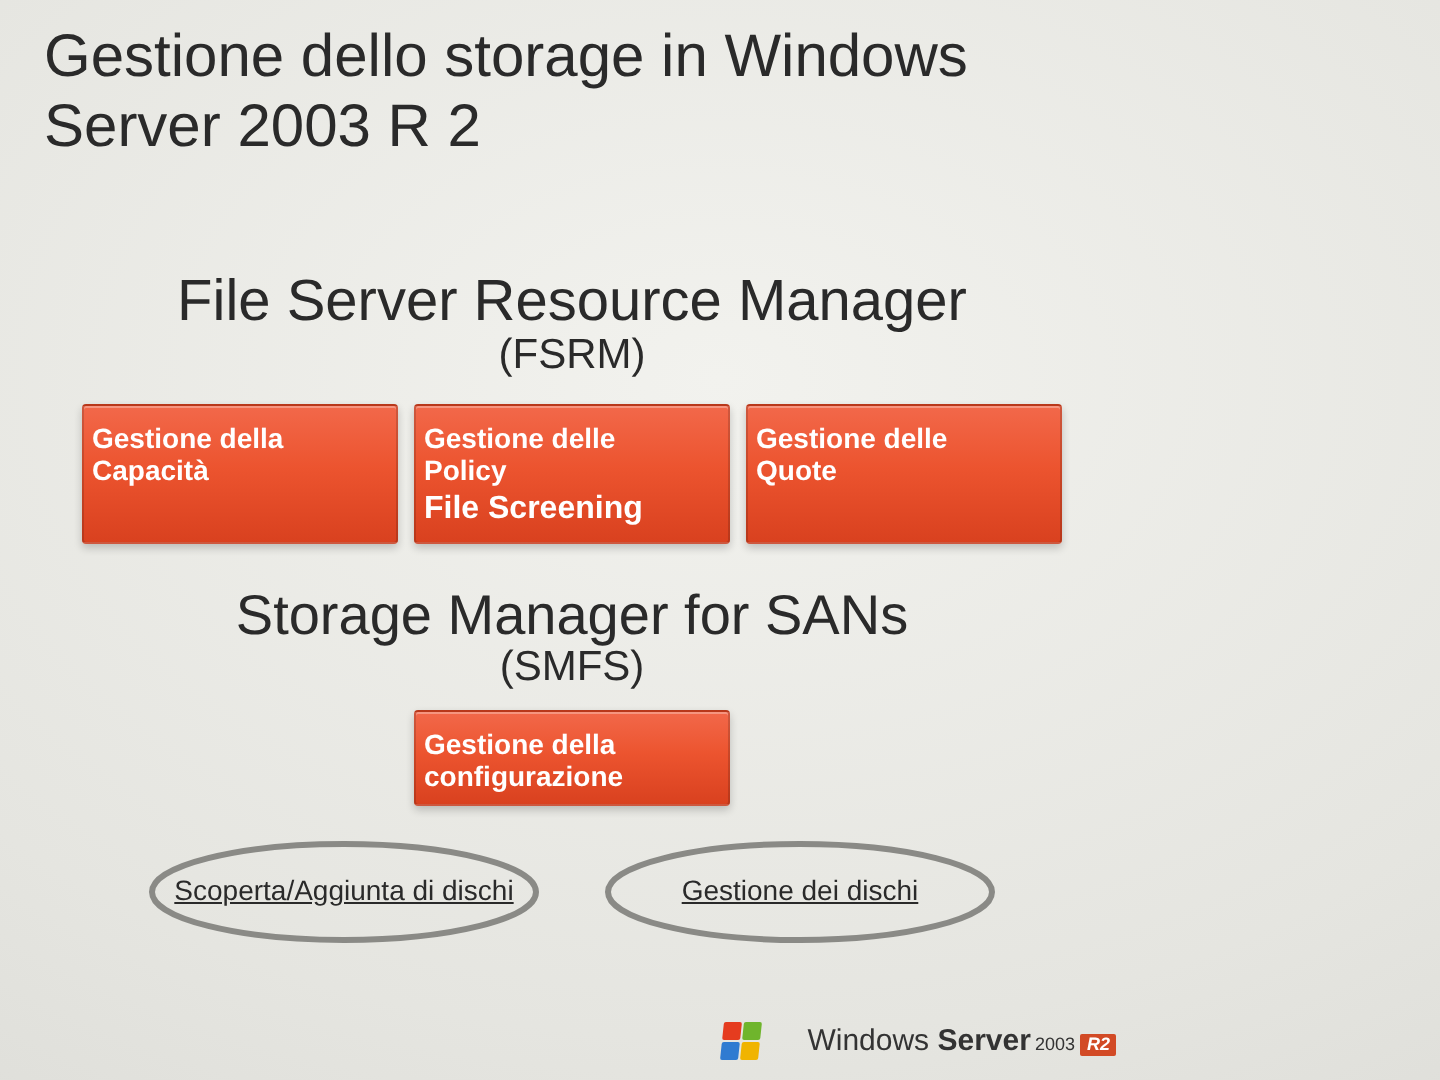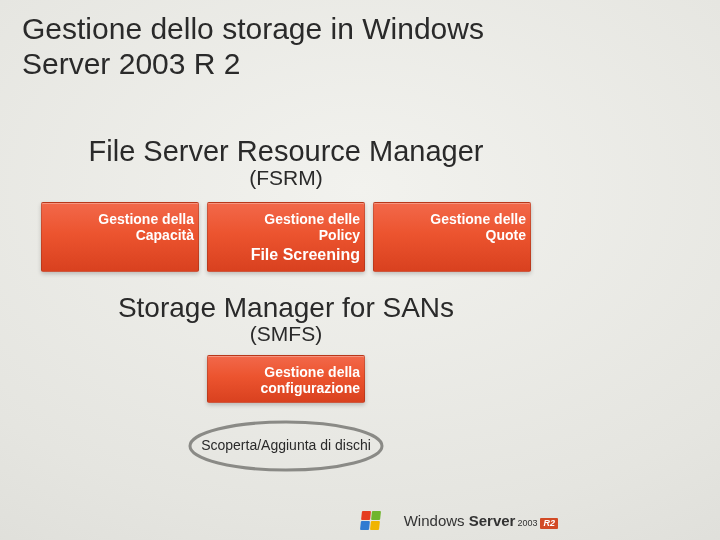--- a/index.html
+++ b/index.html
@@ -41,21 +41,21 @@
     top:202px; left:0; right:0;
     display:flex;
     justify-content:center;
     gap:8px;
   }
   .block {
     background: linear-gradient(to bottom, #f2684a 0%, #ec542f 45%, #d9411f 100%);
     color:#fff;
     font-size:14px;
     font-weight:bold;
-    text-align:right;
+    text-align:left;
     width:148px;
     padding:8px 4px 6px 4px;
     border:1px solid rgba(0,0,0,0.15);
     box-shadow: 0 1px 0 rgba(255,255,255,0.3) inset, 0 2px 4px rgba(0,0,0,0.2);
     border-radius:2px;
     line-height:1.15;
   }
   .block .small {
     display:block;
     font-weight:bold;
@@ -97,20 +97,21 @@
   .ellipse-label {
     position:absolute;
     top:0; left:0; width:100%; height:100%;
     display:flex; align-items:center; justify-content:center;
     text-align:center;
     font-size:14px;
     color:#2a2a2a;
     line-height:1.1;
     padding:0 8px;
     box-sizing:border-box;
+    text-decoration:underline;
   }
   .footer-logo {
     position:absolute;
     right:14px; bottom:10px;
     display:flex;
     align-items:center;
     gap:4px;
   }
   .flag {
     display:grid;
@@ -174,20 +175,26 @@
     </div>
   </div>
 
   <div class="row2b">
     <div class="ellipse-wrap">
       <svg width="200" height="56" viewBox="0 0 200 56">
         <ellipse cx="100" cy="28" rx="96" ry="24" fill="none" stroke="#8a8a86" stroke-width="3"></ellipse>
       </svg>
       <div class="ellipse-label">Scoperta/Aggiunta di dischi</div>
     </div>
+    <div class="ellipse-wrap">
+      <svg width="200" height="56" viewBox="0 0 200 56">
+        <ellipse cx="100" cy="28" rx="96" ry="24" fill="none" stroke="#8a8a86" stroke-width="3"></ellipse>
+      </svg>
+      <div class="ellipse-label">Gestione dei dischi</div>
+    </div>
   </div>
 
   <div class="footer-logo">
     <div class="flag">
       <span class="r"></span>
         <span class="g"></span>
         <span class="b"></span>
         <span class="y"></span>
     </div>
     <div class="logo-text">

